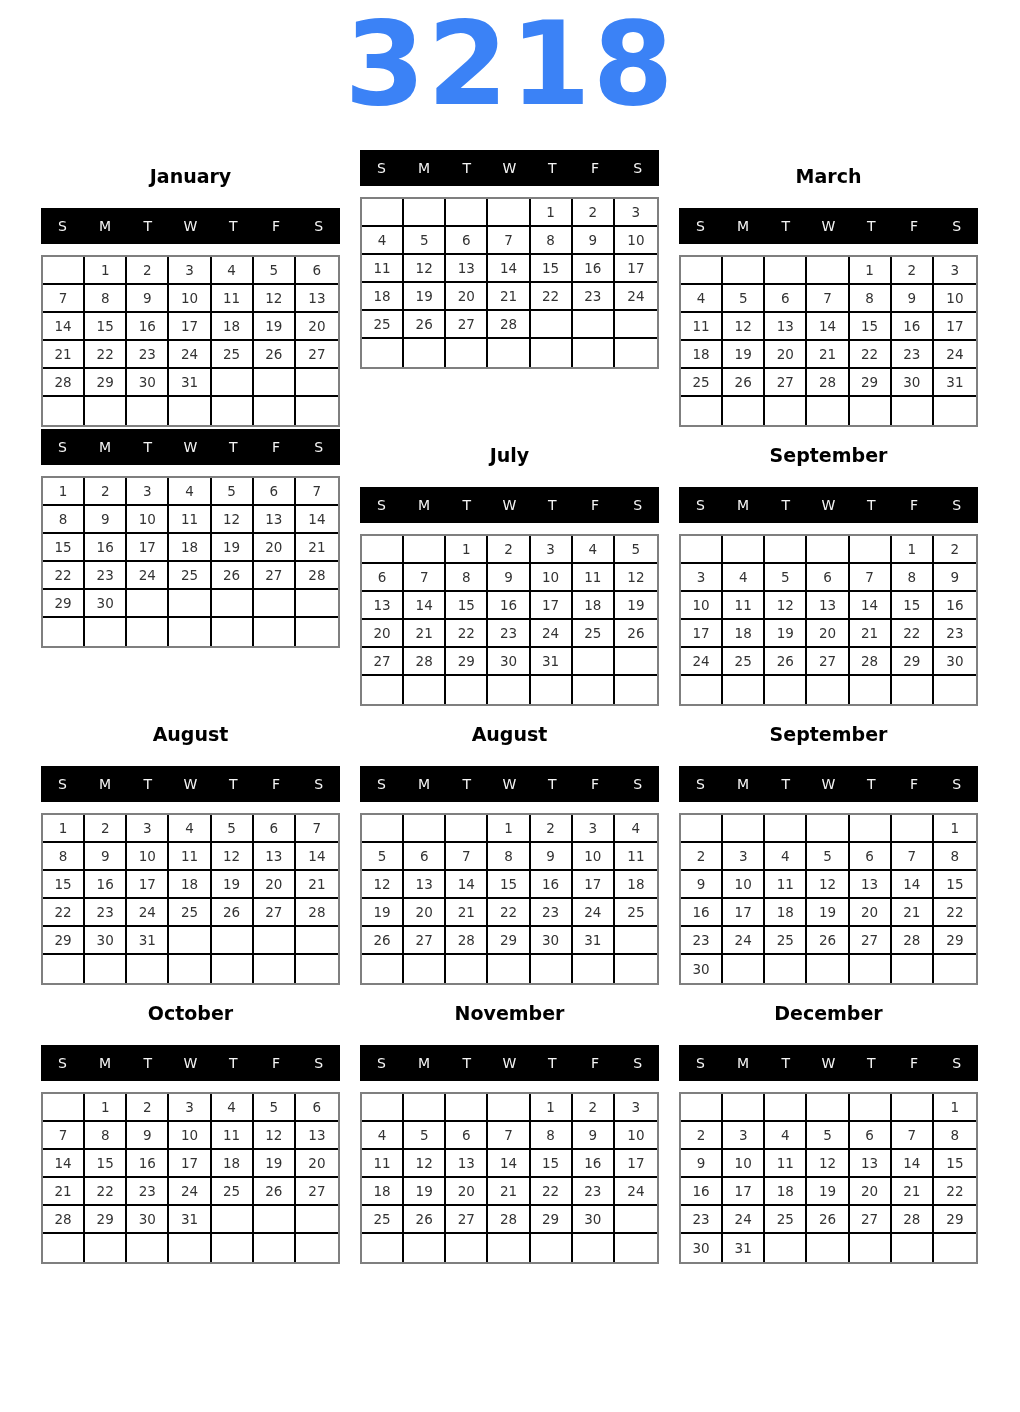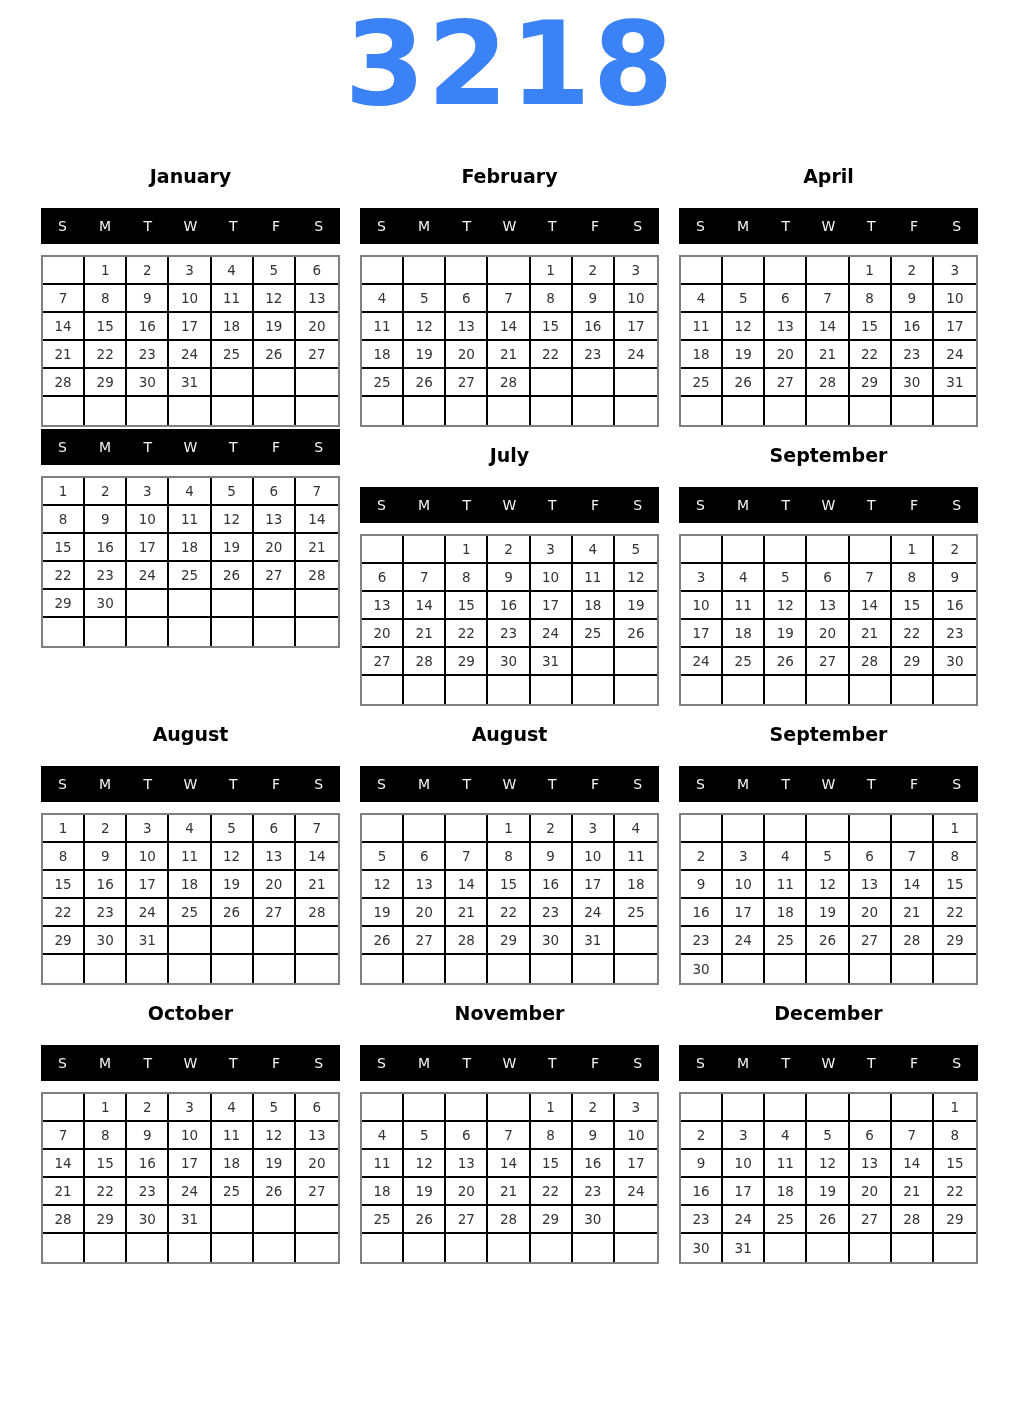--- a/index.html
+++ b/index.html
@@ -142,78 +142,77 @@
         <div class="cell"></div>
         <div class="cell"></div>
         <div class="cell"></div>
         <div class="cell"></div>
         <div class="cell"></div>
         <div class="cell"></div>
       </div>
   </div>
 
   <div class="month">
-    <div class="month-name">February</div>
-    <div class="dow-header">
-        <div class="dow">S</div>
-        <div class="dow">M</div>
-        <div class="dow">T</div>
-        <div class="dow">W</div>
-        <div class="dow">T</div>
-        <div class="dow">F</div>
-        <div class="dow">S</div>
-      </div>
-    <div class="day-grid">
-        <div class="cell"></div>
-        <div class="cell"></div>
-        <div class="cell"></div>
-        <div class="cell"></div>
-        <div class="cell">1</div>
-        <div class="cell">2</div>
-        <div class="cell">3</div>
-        <div class="cell">4</div>
-        <div class="cell">5</div>
-        <div class="cell">6</div>
-        <div class="cell">7</div>
-        <div class="cell">8</div>
-        <div class="cell">9</div>
-        <div class="cell">10</div>
-        <div class="cell">11</div>
-        <div class="cell">12</div>
-        <div class="cell">13</div>
-        <div class="cell">14</div>
-        <div class="cell">15</div>
-        <div class="cell">16</div>
-        <div class="cell">17</div>
-        <div class="cell">18</div>
-        <div class="cell">19</div>
-        <div class="cell">20</div>
-        <div class="cell">21</div>
-        <div class="cell">22</div>
-        <div class="cell">23</div>
-        <div class="cell">24</div>
-        <div class="cell">25</div>
-        <div class="cell">26</div>
-        <div class="cell">27</div>
-        <div class="cell">28</div>
-        <div class="cell"></div>
-        <div class="cell"></div>
-        <div class="cell"></div>
-        <div class="cell"></div>
-        <div class="cell"></div>
-        <div class="cell"></div>
-        <div class="cell"></div>
-        <div class="cell"></div>
-        <div class="cell"></div>
-        <div class="cell"></div>
-      </div>
-  </div>
-
-  <div class="month">
-    <div class="month-name">April</div>
+    <div class="dow-header">
+        <div class="dow">S</div>
+        <div class="dow">M</div>
+        <div class="dow">T</div>
+        <div class="dow">W</div>
+        <div class="dow">T</div>
+        <div class="dow">F</div>
+        <div class="dow">S</div>
+      </div>
+    <div class="day-grid">
+        <div class="cell"></div>
+        <div class="cell"></div>
+        <div class="cell"></div>
+        <div class="cell"></div>
+        <div class="cell">1</div>
+        <div class="cell">2</div>
+        <div class="cell">3</div>
+        <div class="cell">4</div>
+        <div class="cell">5</div>
+        <div class="cell">6</div>
+        <div class="cell">7</div>
+        <div class="cell">8</div>
+        <div class="cell">9</div>
+        <div class="cell">10</div>
+        <div class="cell">11</div>
+        <div class="cell">12</div>
+        <div class="cell">13</div>
+        <div class="cell">14</div>
+        <div class="cell">15</div>
+        <div class="cell">16</div>
+        <div class="cell">17</div>
+        <div class="cell">18</div>
+        <div class="cell">19</div>
+        <div class="cell">20</div>
+        <div class="cell">21</div>
+        <div class="cell">22</div>
+        <div class="cell">23</div>
+        <div class="cell">24</div>
+        <div class="cell">25</div>
+        <div class="cell">26</div>
+        <div class="cell">27</div>
+        <div class="cell">28</div>
+        <div class="cell"></div>
+        <div class="cell"></div>
+        <div class="cell"></div>
+        <div class="cell"></div>
+        <div class="cell"></div>
+        <div class="cell"></div>
+        <div class="cell"></div>
+        <div class="cell"></div>
+        <div class="cell"></div>
+        <div class="cell"></div>
+      </div>
+  </div>
+
+  <div class="month">
+    <div class="month-name">March</div>
     <div class="dow-header">
         <div class="dow">S</div>
         <div class="dow">M</div>
         <div class="dow">T</div>
         <div class="dow">W</div>
         <div class="dow">T</div>
         <div class="dow">F</div>
         <div class="dow">S</div>
       </div>
     <div class="day-grid">

